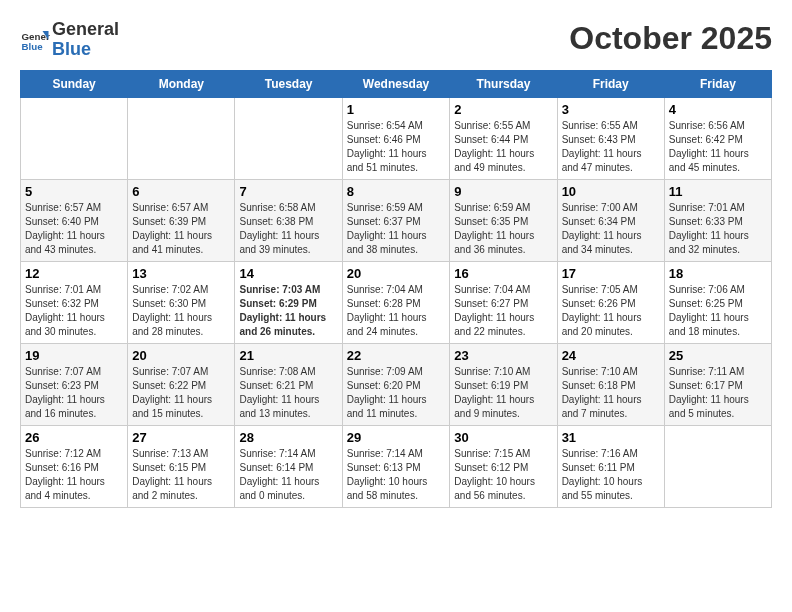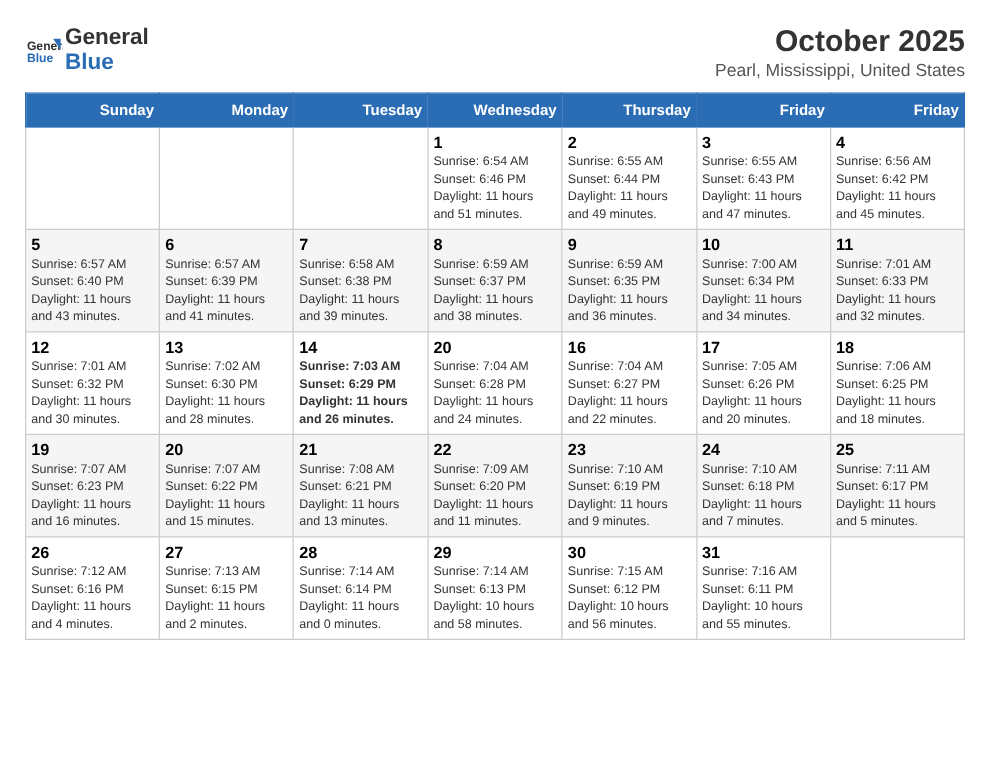--- a/index.html
+++ b/index.html
@@ -28,38 +28,38 @@
     }
     .logo-icon {
       width: 30px;
       height: 30px;
       margin-right: 2px;
     }
     .title-block {
       text-align: right;
     }
     .month-title {
-      font-size: 24px;
+      font-size: 32px;
       font-weight: bold;
       color: #333;
     }
     .location {
       font-size: 14px;
       color: #555;
     }
     table {
       width: 100%;
       border-collapse: collapse;
       font-size: 11px;
     }
     thead th {
       background-color: #2a6db5;
       color: #fff;
       padding: 6px 4px;
-      text-align: right;
+      text-align: center;
       font-size: 12px;
       border: 1px solid #2a6db5;
     }
     td {
       border: 1px solid #ccc;
       vertical-align: top;
       padding: 4px;
       height: 80px;
       width: 108px;
       background: #fff;
@@ -94,21 +94,20 @@
       <text x="2" y="33" font-size="13" font-weight="bold" fill="#2a6db5">Blue</text>
       <polygon points="30,8 38,8 38,20" fill="#2a6db5"></polygon>
     </svg>
     <div class="logo-text">
       <div>General</div>
       <div style="color:#2a6db5">Blue</div>
     </div>
   </div>
   <div class="title-block">
     <div class="month-title">October 2025</div>
-    <div class="location">Pearl, Mississippi, United States</div>
   </div>
 </div>
 
 <table>
   <thead>
     <tr>
     <th>Sunday</th>
         <th>Monday</th>
         <th>Tuesday</th>
         <th>Wednesday</th>

